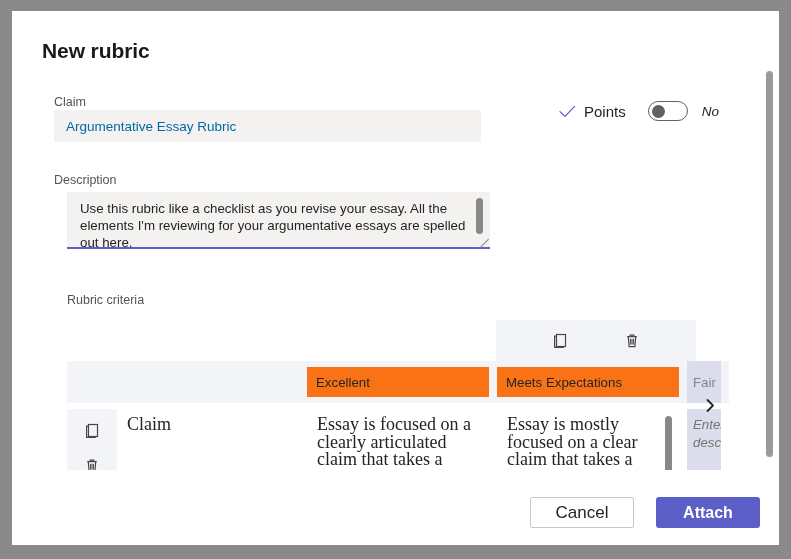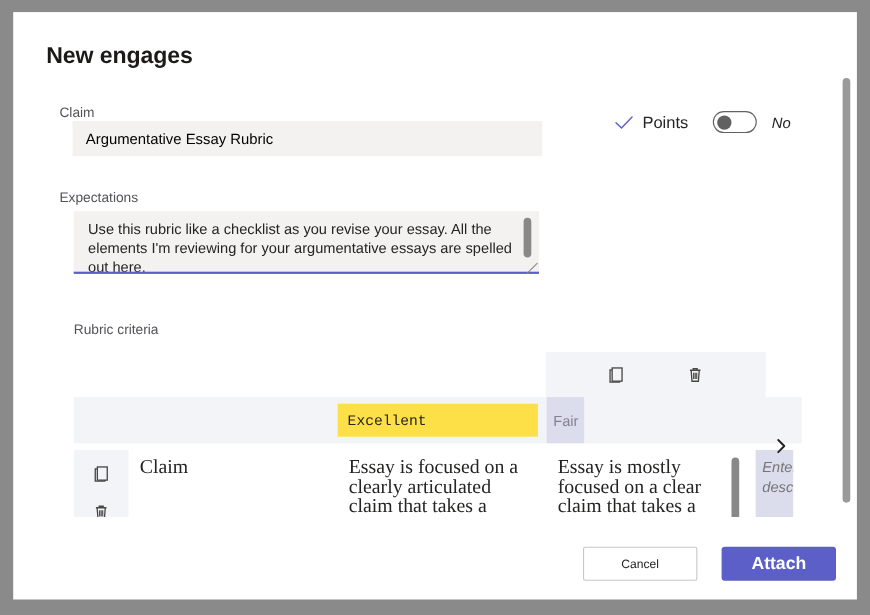--- a/index.html
+++ b/index.html
@@ -55,22 +55,21 @@
   #title-label { position: absolute; left: 42px; top: 84px; }
   #title-input {
     position: absolute;
     left: 42px; top: 99px;
     width: 427px; height: 32px;
     background: #f3f2f1;
     border: none; outline: none;
     padding: 0 12px;
     font-family: "Liberation Sans", sans-serif;
     font-size: 13.5px;
-    color: #000000;
-    margin-left: 12px;
+    color: #0369a1;
   }
 
   
   #points-row {
     position: absolute;
     left: 546px; top: 88px;
     display: flex; align-items: center;
     height: 24px;
   }
   #points-check {
@@ -169,24 +168,24 @@
     display: flex; align-items: center;
   }
   .hdr-spacer { width: 240px; height: 100%; }
   .hdr-cell {
     width: 190px; height: 100%;
     display: flex; align-items: center;
     padding-right: 8px;
   }
   .hdr-input {
     width: 100%; height: 30px;
-    background: #fde047;
+    background: #f97316;
     border: none; outline: none;
     padding: 0 9px;
-    font-family: Liberation Mono, monospace;
+    font-family: Liberation Sans, sans-serif;
     font-size: 13.3px;
     color: #252423;
   }
   .hdr-cell-partial {
     width: 34px; height: 100%;
     background: #dcddec;
     display: flex; align-items: center;
     overflow: hidden;
   }
   .hdr-input-partial {
@@ -292,21 +291,21 @@
 
   
   #cancel-button {
     position: absolute;
     left: 518px; top: 486px;
     width: 104px; height: 31px;
     background: #ffffff;
     border: 1px solid #c7c7c7;
     border-radius: 2px;
     font-family: "Liberation Sans", sans-serif;
-    font-size: 11px;
+    font-size: 17px;
     color: #252423;
     cursor: pointer;
   }
   #attach-button {
     position: absolute;
     left: 644px; top: 486px;
     width: 104px; height: 31px;
     background: #5b5fc7;
     border: none;
     border-radius: 3px;
@@ -316,39 +315,39 @@
     cursor: pointer;
   }
 </style>
 </head>
 <body>
 
 <div id="backdrop">
 
   <div id="dialog">
 
-    <div id="title-heading">New engages</div>
+    <div id="title-heading">New rubric</div>
 
     <div id="title-label" class="field-label">Claim</div>
     <input id="title-input" type="text" value="Argumentative Essay Rubric" style="">
 
     <div id="points-row">
       <span id="points-check">
         <svg width="17" height="13" viewBox="0 0 17 13">
           <path d="M1 6.6 L6 11.4 L15.6 1.4" fill="none" stroke="#5b5fc7" stroke-width="1.3" stroke-linecap="round" stroke-linejoin="round"></path>
         </svg>
       </span>
       <span id="points-label">Points</span>
       <div id="points-toggle">
         <div id="points-toggle-knob"></div>
       </div>
       <span id="points-state">No</span>
     </div>
 
-    <div id="desc-label" class="field-label">Expectations</div>
+    <div id="desc-label" class="field-label">Description</div>
     <div id="desc-wrap">
       <textarea id="desc-textarea" style="">Use this rubric like a checklist as you revise your essay. All the elements I'm reviewing for your argumentative essays are spelled out here.</textarea>
       <div id="desc-scroll-thumb"></div>
       <div class="resize-grip-diag"></div>
     </div>
 
     <div id="grading-label" class="field-label">Rubric criteria</div>
 
     <div id="criteria-table">
 
@@ -367,20 +366,23 @@
             <path d="M5.6 5.8 V11.6 M7 5.8 V11.6 M8.4 5.8 V11.6" stroke="#484644" stroke-width="1" fill="none"></path>
           </svg>
         </button>
       </div>
 
       <div id="criteria-header" style="top:41px;">
         <div class="hdr-spacer"></div>
         <div class="hdr-cell">
           <input class="hdr-input" type="text" value="Excellent" style="">
         </div>
+        <div class="hdr-cell">
+          <input class="hdr-input" type="text" value="Meets Expectations" style="">
+        </div>
         <div class="hdr-cell-partial">
           <input class="hdr-input-partial" type="text" value="Fair" style="">
         </div>
       </div>
 
       <div id="criteria-row" style="top:89px;">
         <div id="row-actions">
           <button class="row-btn">
             <svg width="14" height="16" viewBox="0 0 14 16">
               <rect x="3.5" y="1.5" width="9" height="12" fill="none" stroke="#484644" stroke-width="1.2"></rect>

